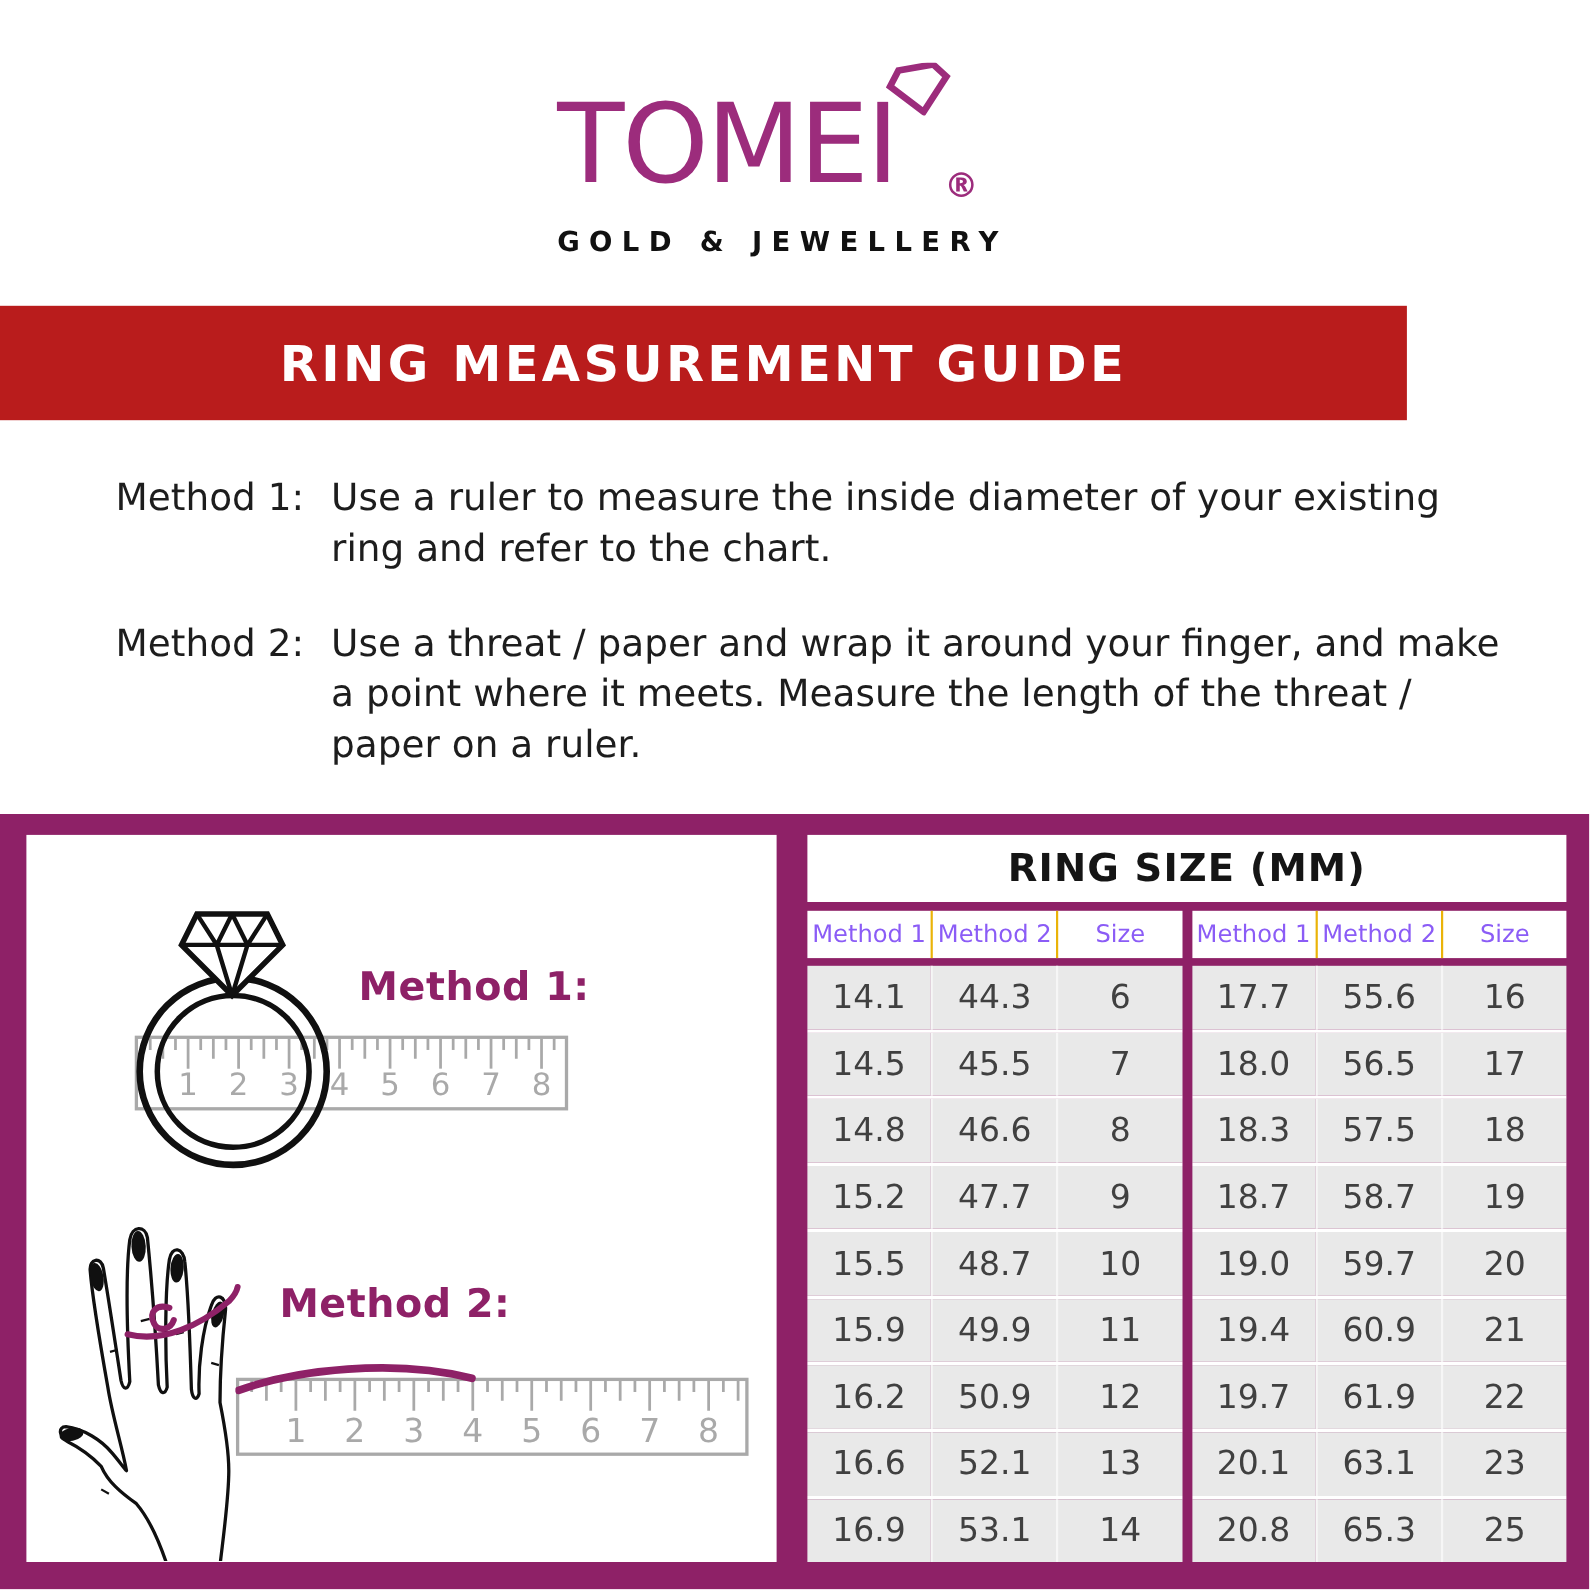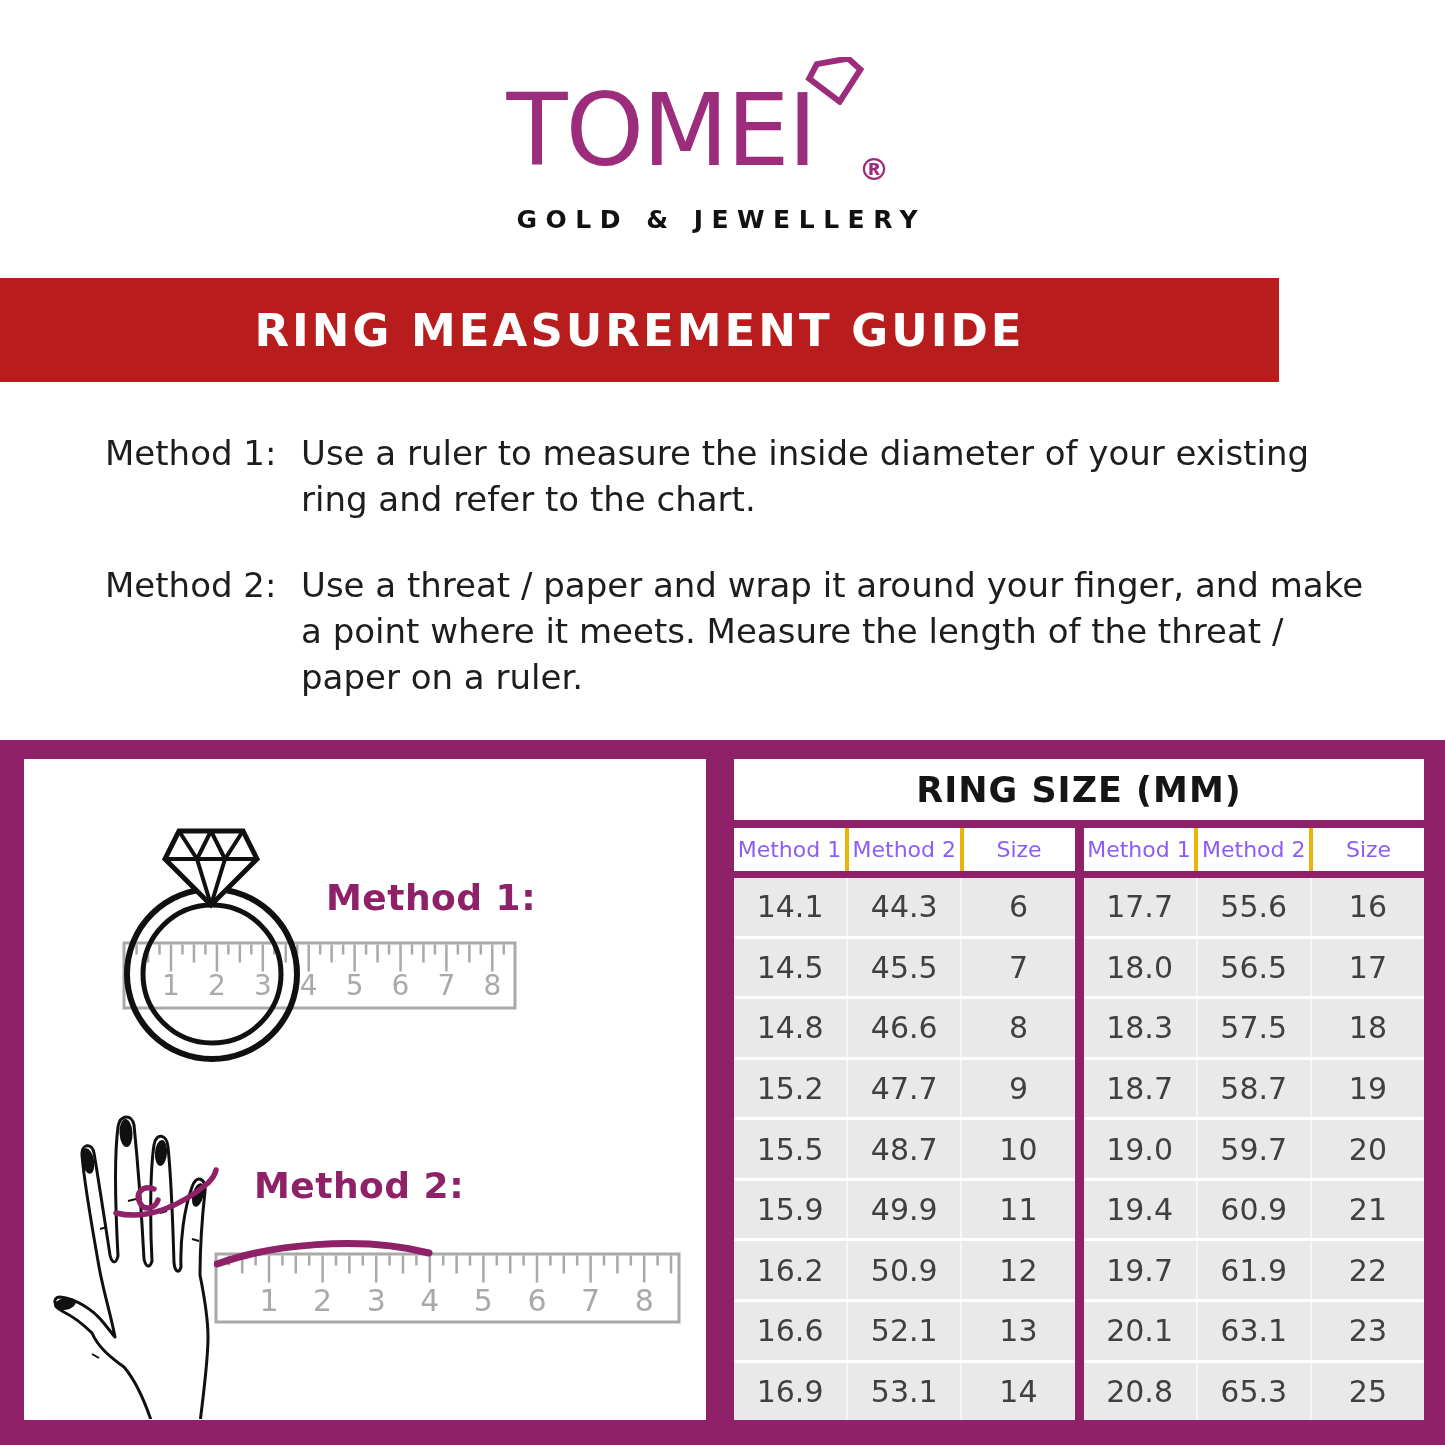--- a/index.html
+++ b/index.html
@@ -11,21 +11,21 @@
   
   .logo-wrap{position:absolute;top:55px;left:0;width:100%;display:flex;justify-content:center;}
   .logo{position:relative;width:432px;height:185px;}
   .logo-text{
     position:absolute;left:0;top:26px;font-size:100px;line-height:1;font-weight:400;
     letter-spacing:-2px;color:#9c2c7c;
   }
   .logo-diamond{position:absolute;left:296px;top:2px;width:66px;height:48px;}
   .logo-reg{position:absolute;left:352px;top:96px;font-size:31px;font-weight:700;color:#9c2c7c;}
   .logo-tagline{
-    position:absolute;left:10px;top:150px;font-size:25px;font-weight:600;color:#111;
+    position:absolute;left:0;top:150px;font-size:25px;font-weight:600;color:#111;
     letter-spacing:8.5px;white-space:nowrap;
   }
   
   .banner{
     position:absolute;top:278px;left:0;width:1279px;height:104px;background:#b91c1c;
     display:flex;align-items:center;justify-content:center;
   }
   .banner-title{color:#ffffff;font-size:45px;font-weight:700;letter-spacing:3px;}
   
   .methods{position:absolute;top:430px;left:105px;width:1290px;}
@@ -56,21 +56,21 @@
     height:61px;flex:none;background:#ffffff;display:flex;align-items:center;justify-content:center;
     font-size:35px;font-weight:600;letter-spacing:1px;color:#151515;
   }
   .tables-row{flex:1;margin-top:8px;display:flex;gap:9px;min-height:0;}
   .subtable{flex:1;display:flex;flex-direction:column;min-width:0;}
   .sub-head{flex:none;height:43px;background:#ffffff;display:flex;margin-bottom:7px;}
   .hcell{
     flex:1;display:flex;align-items:center;justify-content:center;
     font-size:22px;color:#8b5cf6;
   }
-  .hcell + .hcell{border-left:4px solid #eab308;}
+  .hcell + .hcell{border-left:2px solid #eab308;}
   .sub-body{flex:1;display:flex;flex-direction:column;}
   .trow{flex:1;display:flex;}
   .trow + .trow{border-top:3px solid #ffffff;}
   .tcell{
     flex:1;background:#e9e9e9;display:flex;align-items:center;justify-content:center;
     font-size:30px;color:#404040;
   }
   .tcell + .tcell{border-left:2px solid #f6f6f6;}
 </style>
 </head>

